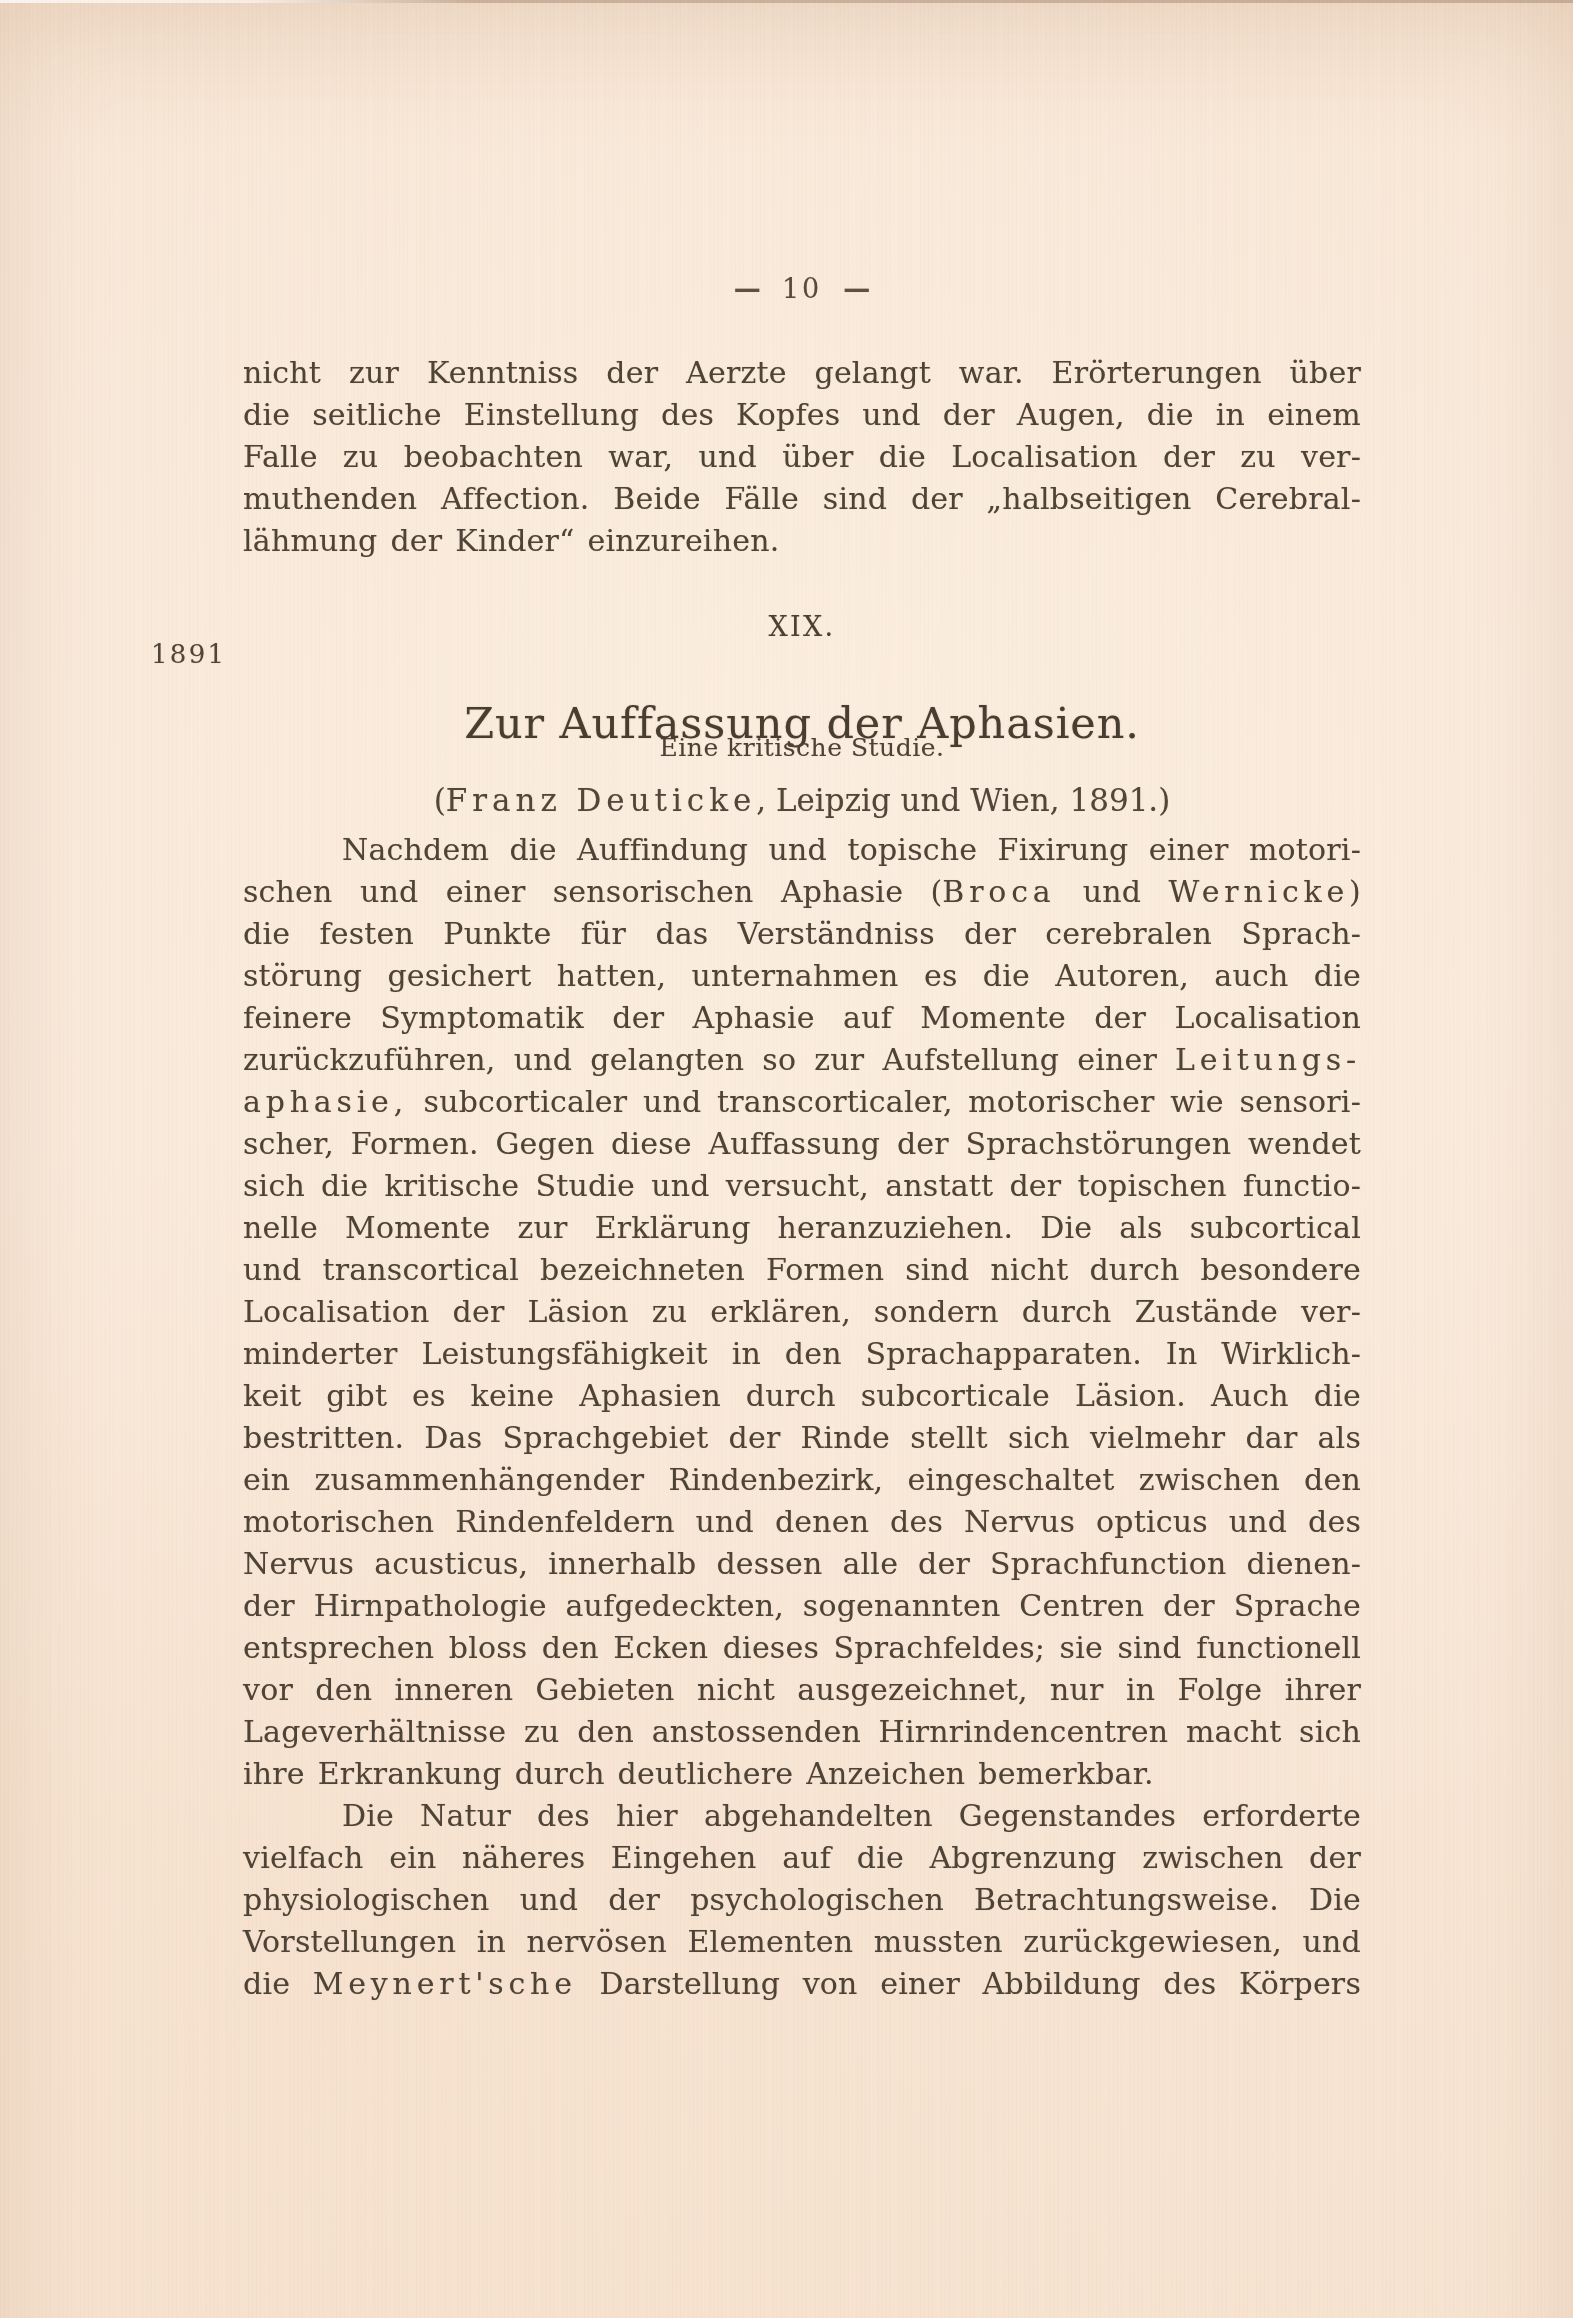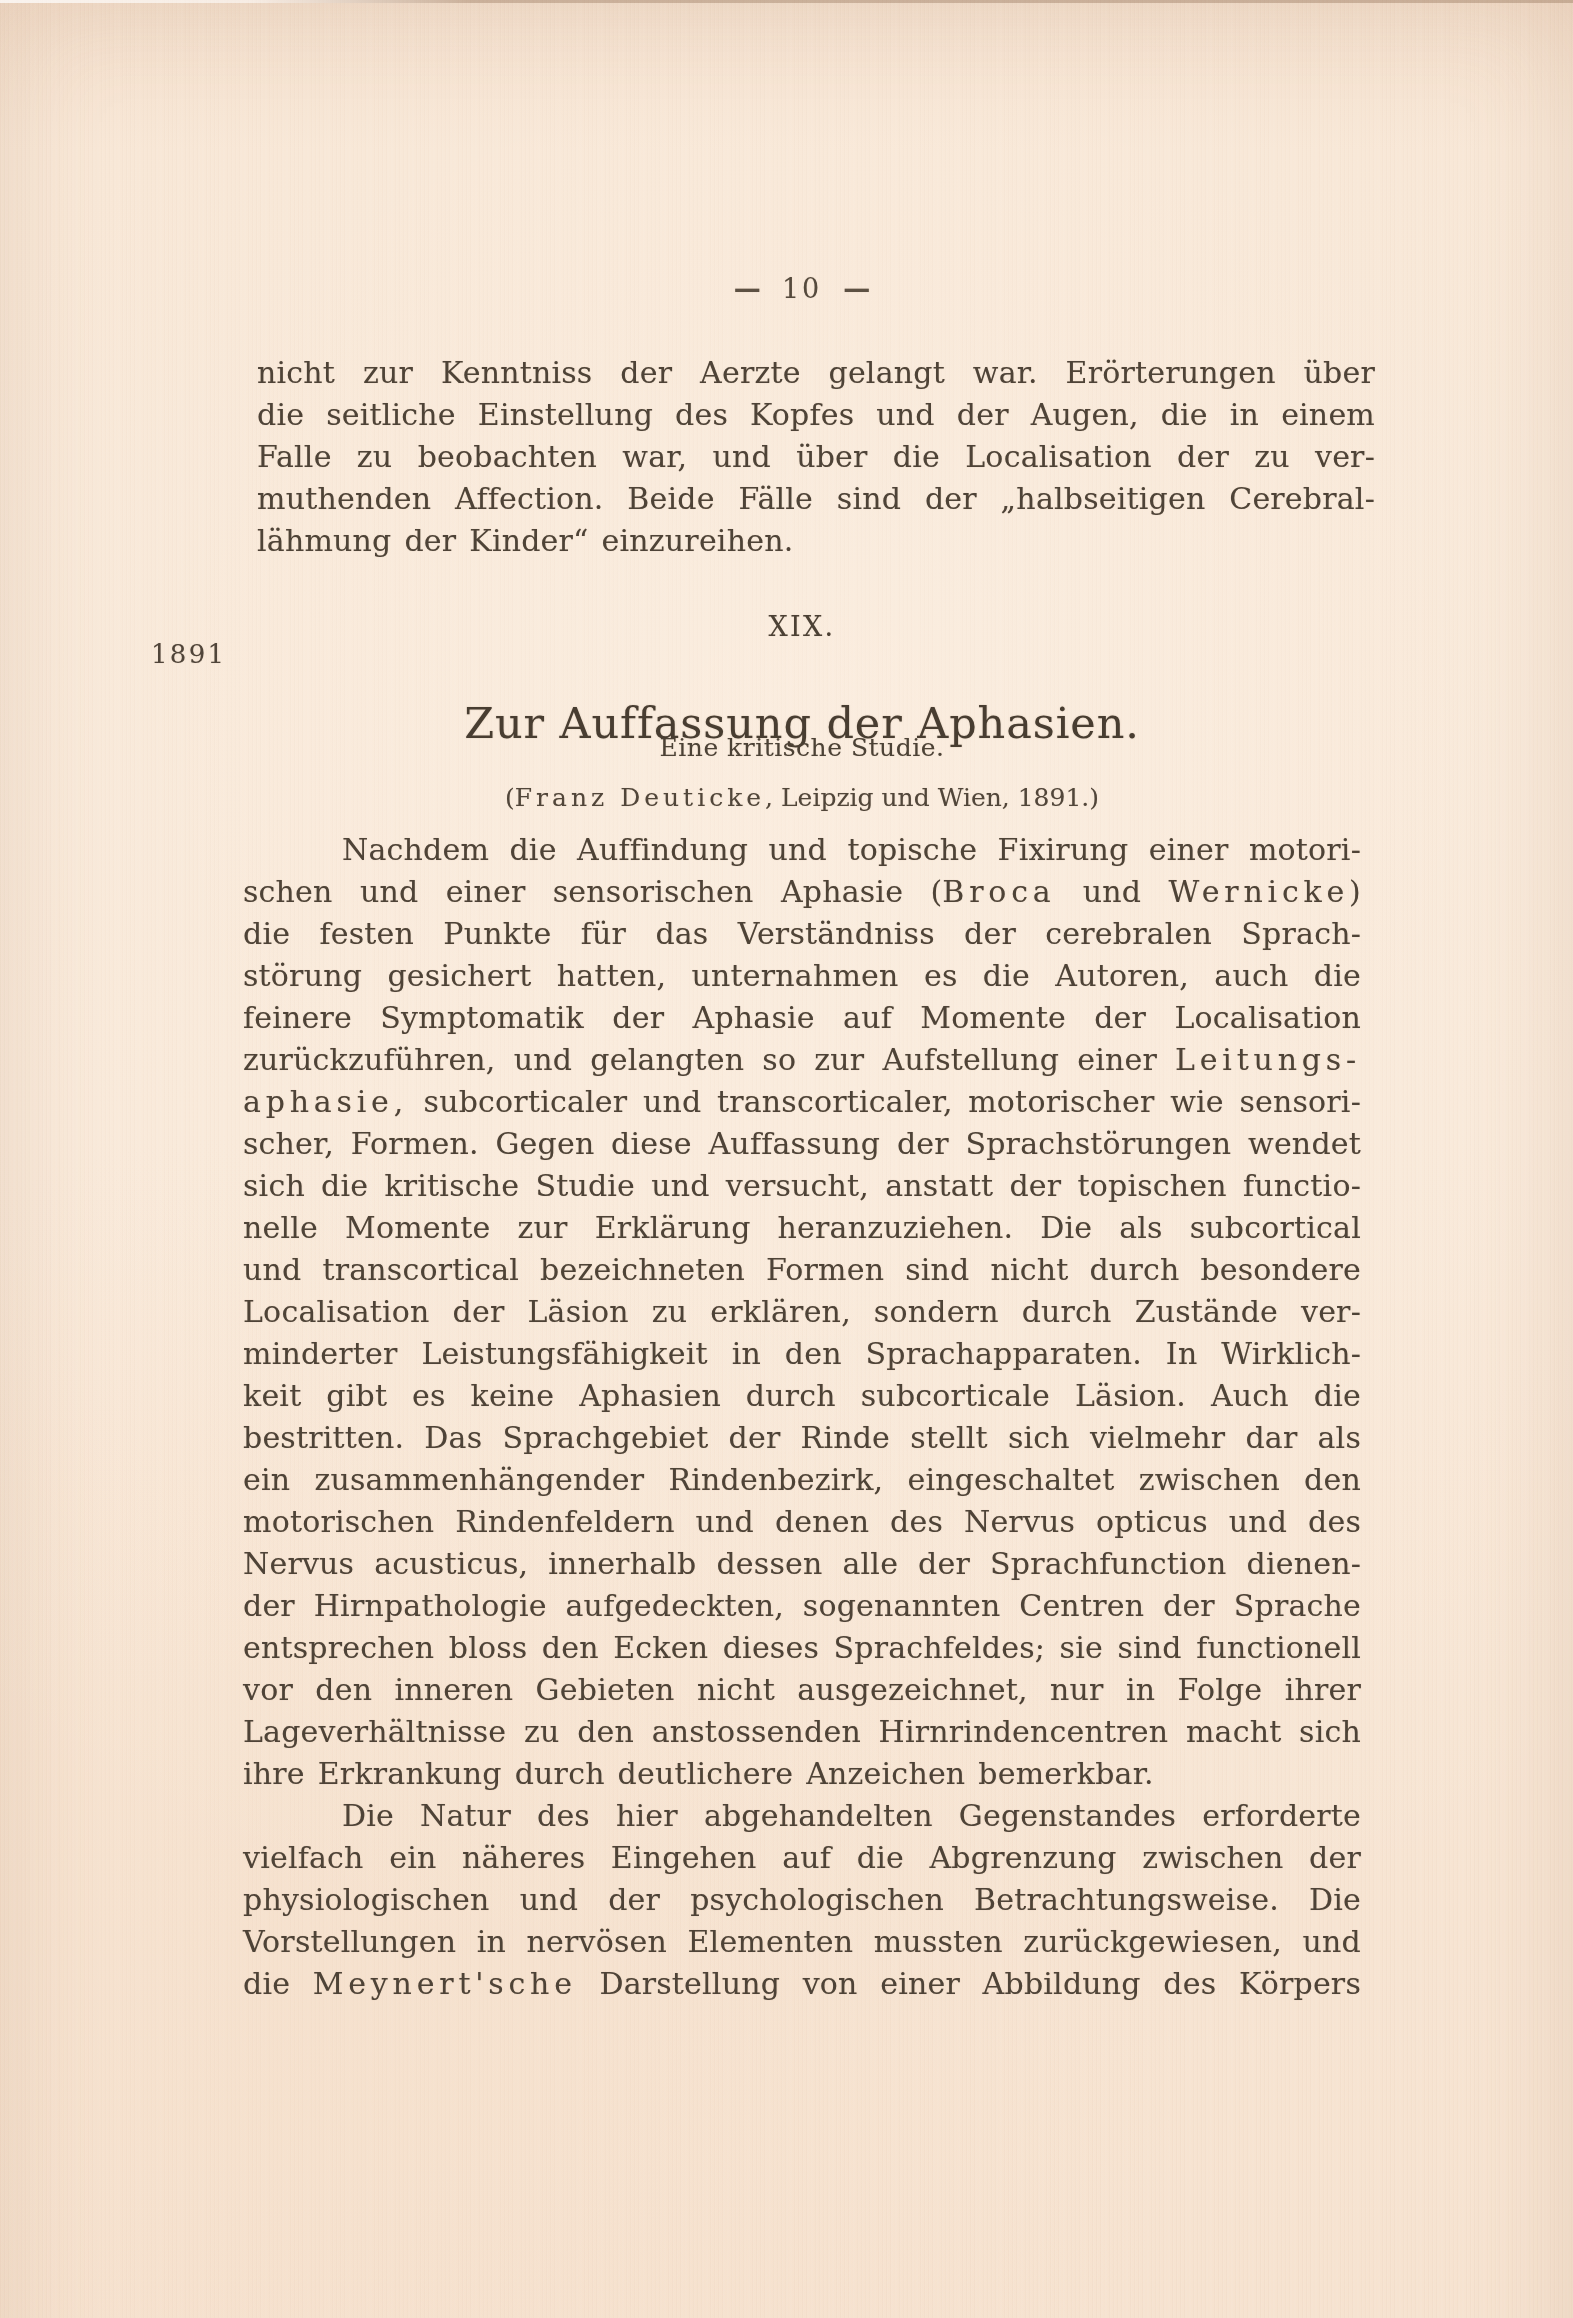--- a/index.html
+++ b/index.html
@@ -46,30 +46,30 @@
 
   .sect-numeral { top: 613px; font-size: 27px; letter-spacing: 2.3px; color: #4c4135; }
 
   .sect-title {
     top: 702px; font-size: 43px; letter-spacing: 0.9px;
     color: #483d31; text-shadow: 0 0 1.4px rgba(100,75,50,0.30);
   }
 
   .sect-subtitle { top: 735px; font-size: 25px; letter-spacing: 0.5px; color: #4c4236; }
 
-  .sect-imprint  { top: 785px; font-size: 25px; color: #51463a; }
+  .sect-imprint  { top: 785px; font-size: 31px; color: #51463a; }
 
   .margin-year {
     position: absolute; left: 151px; top: 641px;
     font-size: 26px; letter-spacing: 2.3px; line-height: 1; color: #50453a;
   }
 
   
   .textblock { position: absolute; left: 243px; width: 1118px; }
-  .tb-intro { top: 352px; margin-left: 14px; }
+  .tb-intro { top: 352px; }
   .tb-main  { top: 829px; }
 
   .line {
     height: 42px; line-height: 42px;
     font-size: 30px;
     letter-spacing: 0.2px;
     word-spacing: 3.2px;
     text-align: justify;
     text-align-last: justify;
     white-space: normal;

